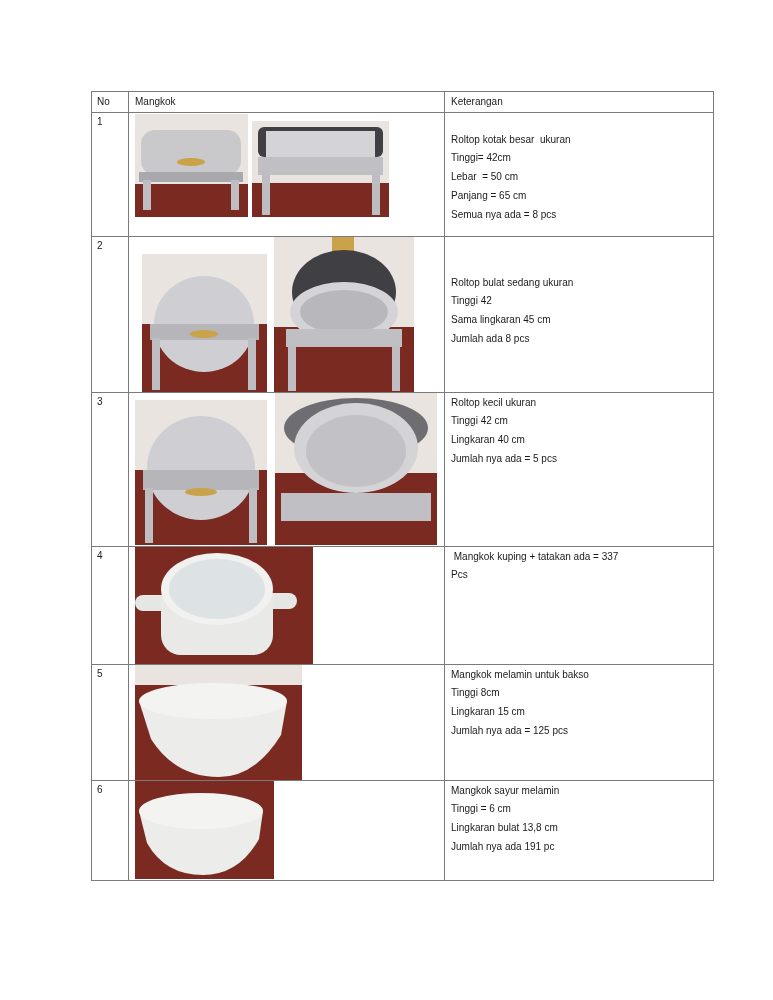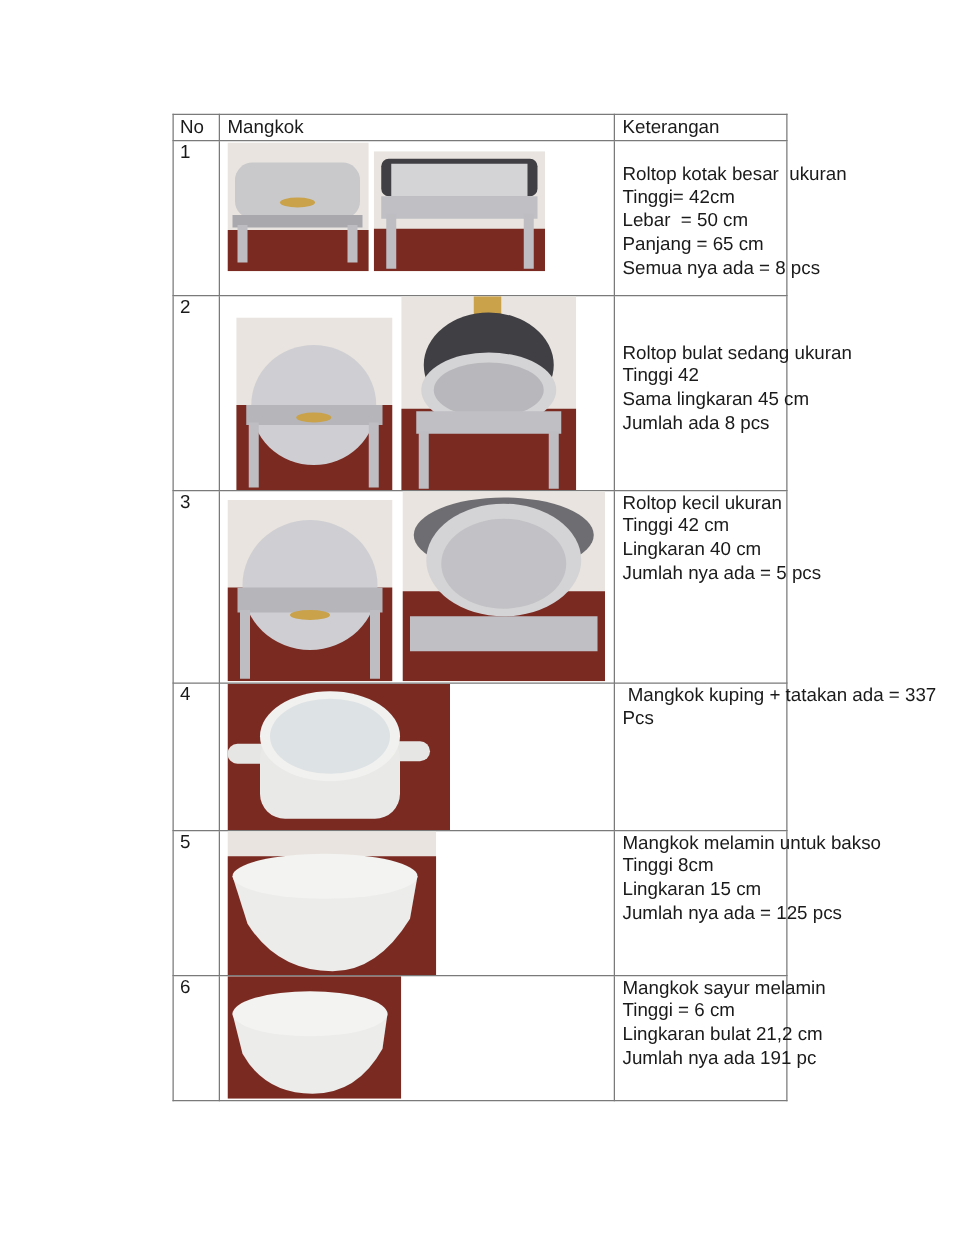--- a/index.html
+++ b/index.html
@@ -1,20 +1,20 @@
 <!DOCTYPE html>
 <html><head>
 <meta charset="utf-8">
 <style>
   html, body { margin:0; padding:0; background:#ffffff; }
   body { width:773px; height:1000px; position:relative; overflow:hidden;
          font-family:"Liberation Sans", "DejaVu Sans", sans-serif; color:#1a1a1a; }
   .page { position:absolute; left:0; top:0; width:773px; height:1000px; background:#fff; }
-  table.inv { position:absolute; left:91px; top:91px; width:492px; border-collapse:collapse;
-              table-layout:fixed; font-size:15px; line-height:18.7px;margin-left:47px; }
+  table.inv { position:absolute; left:91px; top:91px; width:623px; border-collapse:collapse;
+              table-layout:fixed; font-size:10px; line-height:18.7px; }
   table.inv td { border:1px solid #7a7a7a; vertical-align:top; padding:0; }
   td.no { width:31px; padding-left:5px !important; }
   td.img { width:315px; position:relative; }
   td.ket { padding-left:6px !important; }
   .hdr td { height:17px; }
   .hdr td.no, .hdr td.img, .hdr td.ket { padding-top:1px; }
   .hdr td.img span { padding-left:6px; }
   .cell-pad { padding-top:1px; }
   .ph { position:absolute; overflow:hidden; }
   .lines div { white-space:pre; }
@@ -175,20 +175,20 @@
       <svg class="ph" style="left:6px;top:0px" width="139" height="98">
         <rect width="139" height="98" fill="#7b2a22"></rect>
         <path d="M4 30 Q70 6 128 30 L124 58 Q104 94 68 94 Q30 94 12 62 Z" fill="#ececea"></path>
         <ellipse cx="66" cy="30" rx="62" ry="18" fill="#f3f3f1"></ellipse>
       </svg>
     </td>
     <td class="ket">
       <div class="lines" style="padding-top:1px">
         <div>Mangkok sayur melamin</div>
         <div>Tinggi = 6 cm</div>
-        <div>Lingkaran bulat 21,2 cm</div>
+        <div>Lingkaran bulat 13,8 cm</div>
         <div>Jumlah nya ada 191 pc</div>
       </div>
     </td>
   </tr>
 </tbody>
     </table>
 </div>
 
 </body></html>

